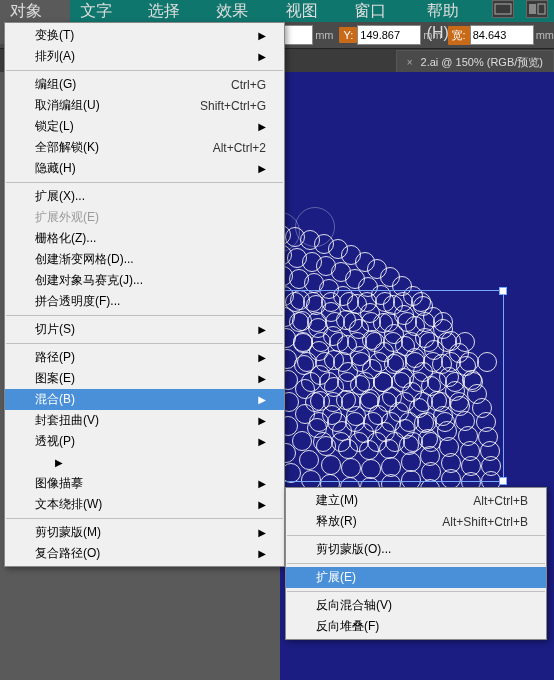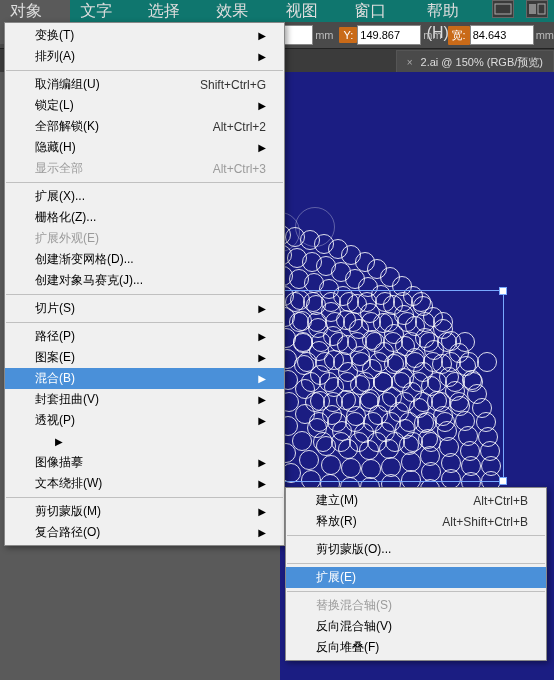--- a/index.html
+++ b/index.html
@@ -312,54 +312,57 @@
     <div class="row">
       <span class="lab">变换(T)</span>
       <span class="arr">▶</span>
     </div>
     <div class="row">
       <span class="lab">排列(A)</span>
       <span class="arr">▶</span>
     </div>
     <div class="sep"></div>
     <div class="row">
+      <span class="lab">编组(G)</span>
+      <span class="sc">Ctrl+G</span>
+    </div>
+    <div class="row">
       <span class="lab">取消编组(U)</span>
       <span class="sc">Shift+Ctrl+G</span>
     </div>
     <div class="row">
       <span class="lab">锁定(L)</span>
       <span class="arr">▶</span>
     </div>
     <div class="row">
       <span class="lab">全部解锁(K)</span>
       <span class="sc">Alt+Ctrl+2</span>
     </div>
     <div class="row">
       <span class="lab">隐藏(H)</span>
       <span class="arr">▶</span>
     </div>
-    <div class="row dis">
-      <span class="lab">显示全部</span>
-      <span class="sc">Alt+Ctrl+3</span>
-    </div>
     <div class="sep"></div>
     <div class="row">
       <span class="lab">扩展(X)...</span>
-    </div>
-    <div class="row">
-      <span class="lab">栅格化(Z)...</span>
     </div>
     <div class="row dis">
       <span class="lab">扩展外观(E)</span>
     </div>
     <div class="row">
+      <span class="lab">栅格化(Z)...</span>
+    </div>
+    <div class="row">
       <span class="lab">创建渐变网格(D)...</span>
     </div>
     <div class="row">
       <span class="lab">创建对象马赛克(J)...</span>
+    </div>
+    <div class="row">
+      <span class="lab">拼合透明度(F)...</span>
     </div>
     <div class="sep"></div>
     <div class="row">
       <span class="lab">切片(S)</span>
       <span class="arr">▶</span>
     </div>
     <div class="sep"></div>
     <div class="row">
       <span class="lab">路径(P)</span>
       <span class="arr">▶</span>
@@ -412,22 +415,19 @@
     </div>
     <div class="sep"></div>
     <div class="row">
       <span class="lab">剪切蒙版(O)...</span>
     </div>
     <div class="sep"></div>
     <div class="row hi">
       <span class="lab">扩展(E)</span>
     </div>
     <div class="sep"></div>
-    <div class="row dis">
-      <span class="lab">替换混合轴(S)</span>
-    </div>
     <div class="row">
       <span class="lab">反向混合轴(V)</span>
     </div>
     <div class="row">
       <span class="lab">反向堆叠(F)</span>
     </div>
   </div>
 
 </body></html>

